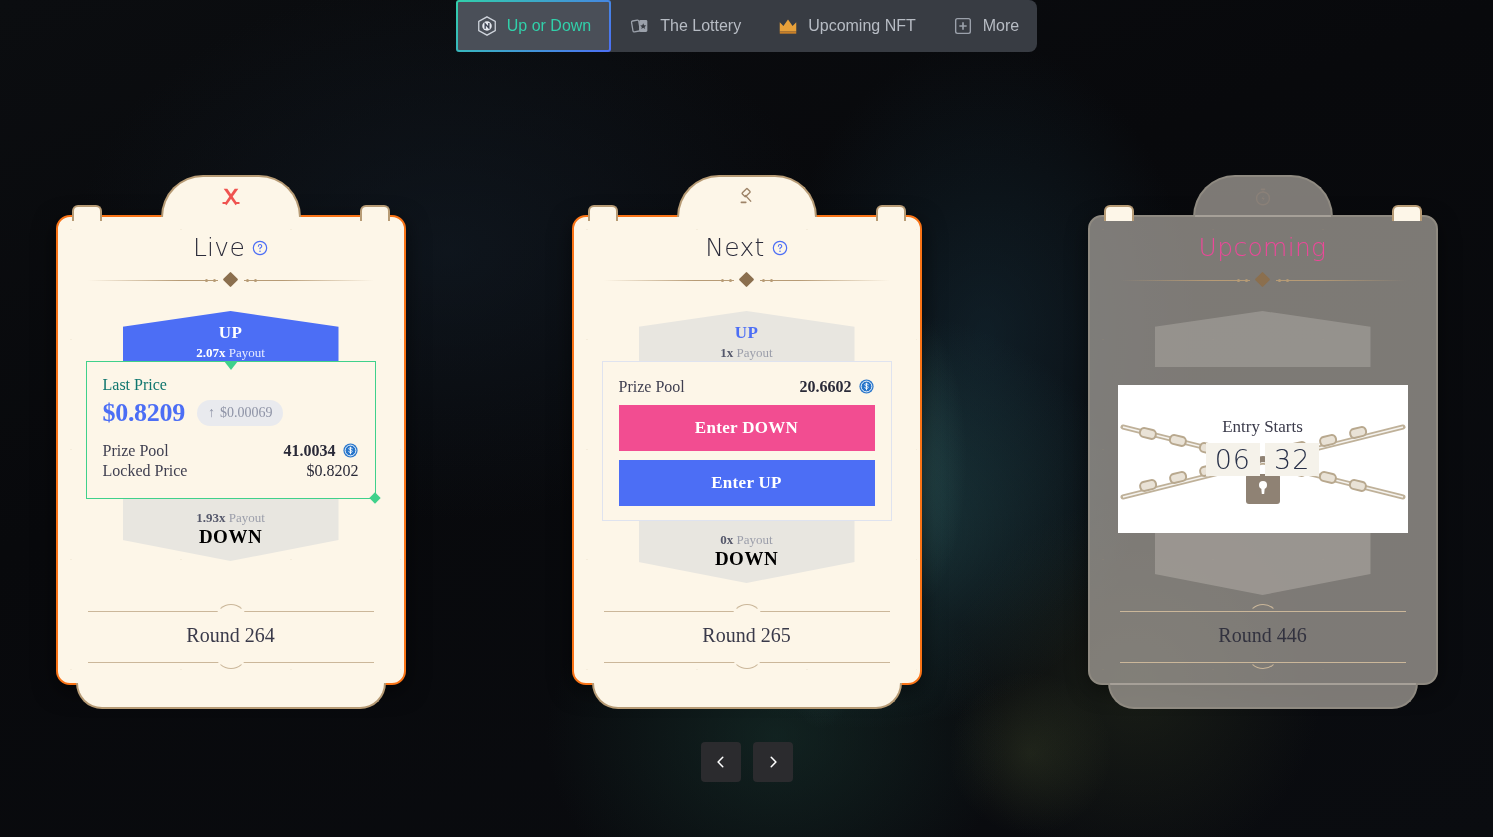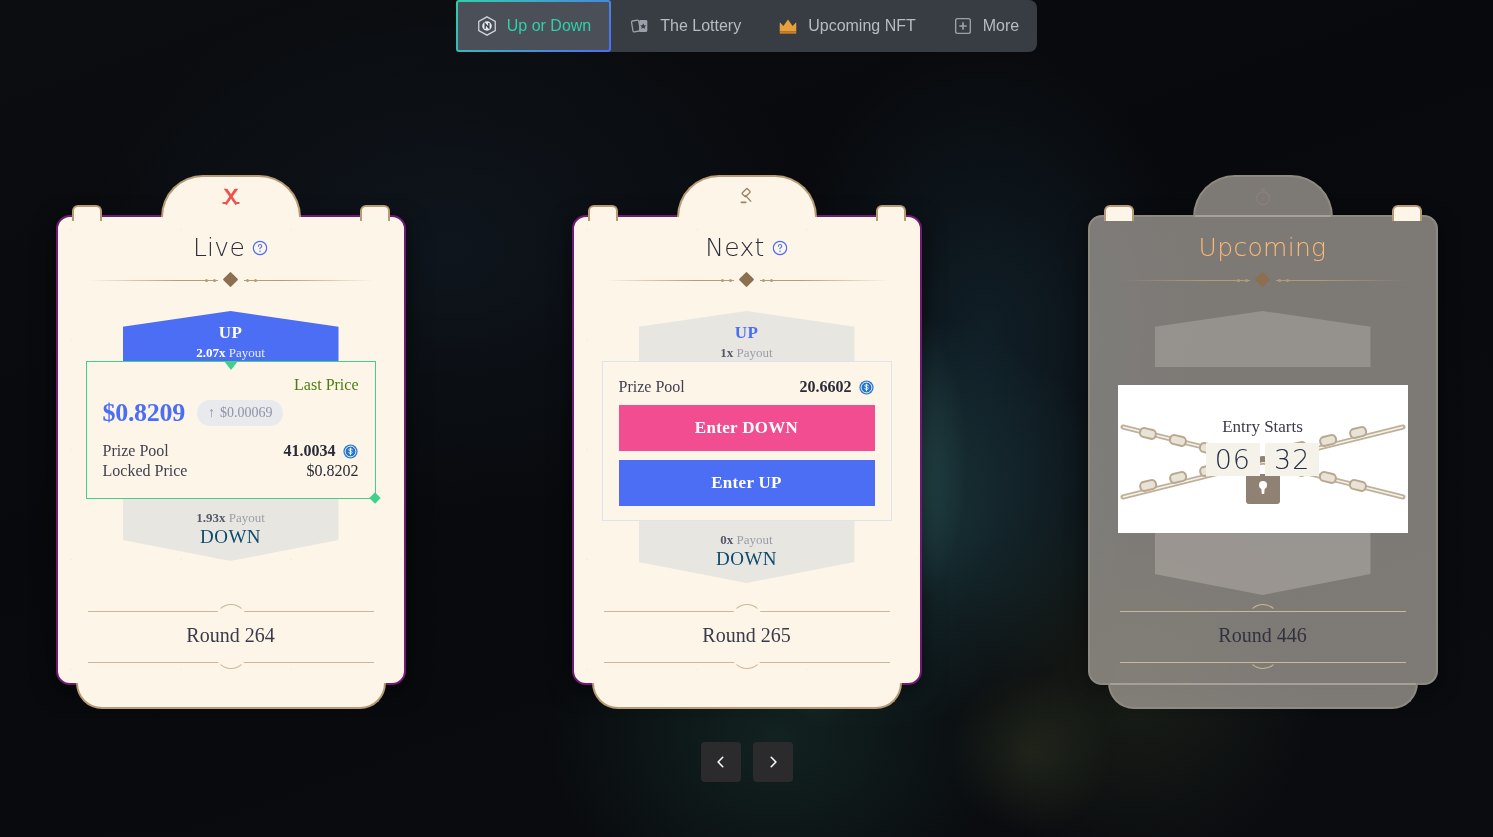--- a/index.html
+++ b/index.html
@@ -76,21 +76,21 @@
     display: flex; align-items: flex-end; justify-content: center;
     padding-bottom: 3px;
     z-index: 1;
   }
   .arch .topico { width: 22px; height: 22px; margin-bottom: 6px; }
 
   
   .frame {
     position: relative;
     background: #fdf6e8;
-    border: 2px solid #701a75;
+    border: 2px solid #f97316;
     border-radius: 14px;
     margin-top: -2px;
     padding: 16px 20px 0 20px;
     min-height: 470px;
     display: flex; flex-direction: column;
     box-shadow: 0 6px 22px rgba(0,0,0,0.55);
   }
   
   .frame::before, .frame::after {
     content: ""; position: absolute; top: -12px; width: 26px; height: 14px;
@@ -159,21 +159,21 @@
   .chev.down {
     height: 62px; padding-top: 9px;
     background: #e8e6e0;
     clip-path: polygon(0% 0%, 100% 0%, 100% 66%, 50% 100%, 0% 66%);
   }
   .chev .lbl { font-size: 17px; font-weight: 700; letter-spacing: .5px; }
   .chev .pay { font-size: 13px; margin-top: 2px; }
   .chev.up .pay b { color: #fff; } .chev.up .pay span { color: #e6ebff; }
   .chev.up.muted .lbl { color: #4c6ef5; }
   .chev.up.muted .pay b { color: #55586b; } .chev.up.muted .pay span { color: #9b9eaa; }
-  .chev.down .lbl { color: #0c4a6e; font-size: 19px; font-weight: 400; letter-spacing: .5px;}
+  .chev.down .lbl { color: #000000; font-size: 19px; font-weight: 700; letter-spacing: .5px;}
   .chev.down .pay b { color: #55586b; } .chev.down .pay span { color: #9b9eaa; }
   .chev .pay b { font-weight: 700; margin-top: 18px; }
 
   
   .panel {
     position: relative; margin: -6px auto 0 auto; width: 290px;
     background: #fdf6e8; padding: 14px 16px 14px 16px;
     border: 1px solid #dfe3ef;
     z-index: 3;
   }
@@ -188,22 +188,22 @@
   }
   .panel.live .corner-dia {
     position: absolute; right: -4px; bottom: -4px; width: 8px; height: 8px;
     background: #3fd18b; transform: rotate(45deg);
   }
   .row {
     display: flex; justify-content: space-between; align-items: center;
     font-size: 16px; color: #3a3a4a; margin-top: 2px;
   }
   .row .k { color: #3f3f50; }
-  .row .v { color: #2a2a38; display: flex; align-items: center; gap: 6px; }
-  .lastprice-lbl { font-size: 16px; color: #4d7c0f; text-align: right; }
+  .row .v { color: #2a2a38; display: flex; align-items: flex-start; gap: 6px; }
+  .lastprice-lbl { font-size: 16px; color: #0f766e; }
   .lastprice-line {
     display: flex; align-items: center; gap: 12px; margin: 4px 0 14px 0;
   }
   .lastprice-val { font-size: 26px; font-weight: 700; color: #4c6ef5; letter-spacing: -.3px;}
   .delta {
     background: #e9eaee; border-radius: 14px; padding: 5px 11px;
     font-size: 14px; color: #8e93a6; display: flex; align-items: center; gap: 5px;
   }
   .coin { width: 17px; height: 17px; }
 
@@ -250,21 +250,21 @@
     border: 2px solid #b79b75; border-top: none;
     border-radius: 0 0 26px 26px;
     z-index: 0;
   }
 
   
   .card-slot.locked .arch,
   .card-slot.locked .frame,
   .card-slot.locked .tail { background: rgba(175,170,162,0.70); border-color: #8f8madd; border-color: #8f8a81; }
   .card-slot.locked .frame { box-shadow: 0 6px 22px rgba(0,0,0,0.45); }
-  .card-slot.locked .card-title { color: #fdba74; }
+  .card-slot.locked .card-title { color: #ec4899; }
   .card-slot.locked .chev.up { background: rgba(170,166,160,0.55); }
   .card-slot.locked .chev.down { background: rgba(176,172,166,0.55); }
   .card-slot.locked .foot .wline .notch,
   .card-slot.locked .foot .wline.bottom .notch { background: transparent; }
   .card-slot.locked .round-label { color: #32323f; }
   .locked-panel {
     position: relative; margin: 18px auto 0 auto; width: 290px; height: 148px;
     background: #ffffff; overflow: hidden;
     display: flex; flex-direction: column; align-items: center;
     z-index: 5;

